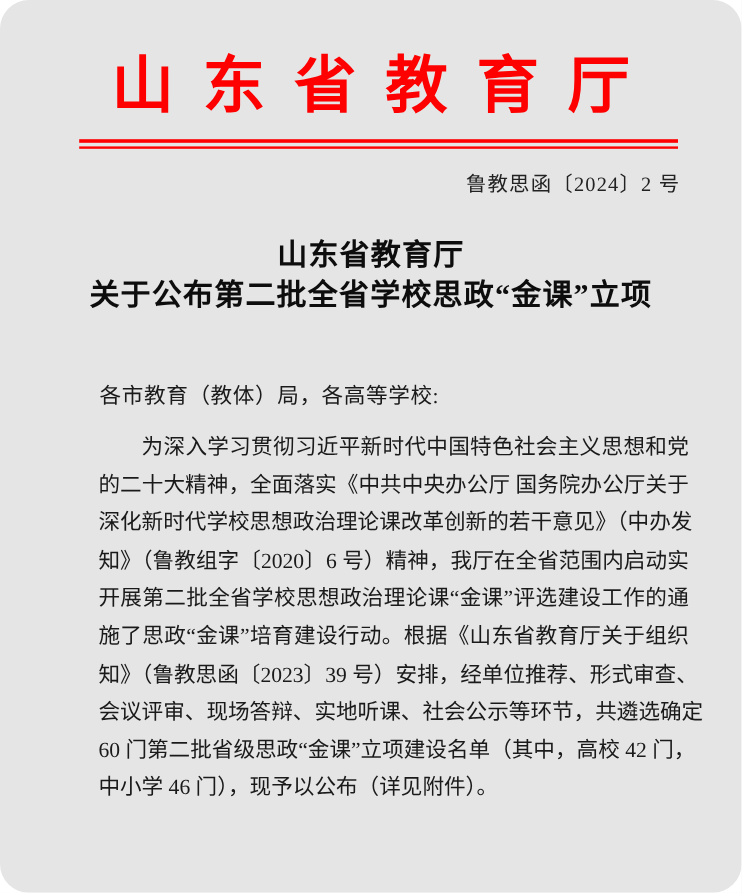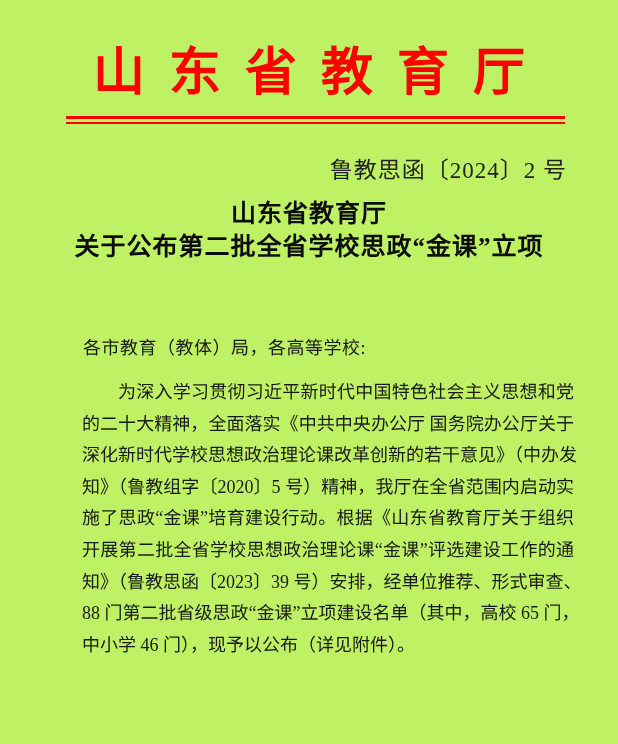--- a/index.html
+++ b/index.html
@@ -9,24 +9,25 @@
   html,body{
     margin:0;
     padding:0;
     background:#ffffff;
   }
   .page{
     position:relative;
     width:618px;
     height:744px;
     margin:0 auto;
-    background:#bef264;
+    background:#e5e5e5;
     overflow:hidden;
     font-family:"Liberation Serif","DejaVu Serif",serif;
     color:var(--ink);
+    border-radius:24px;
   }
   
   .agency-name{
     position:absolute;
     top:42px;
     left:0;
     right:0;
     text-align:center;
     font-size:52px;
     line-height:62px;
@@ -41,23 +42,23 @@
     position:absolute;
     top:116px;
     left:66px;
     width:499px;
   }
   .red-rule .thick{height:3px;background:var(--accent);}
   .red-rule .thin{height:2px;background:var(--accent);margin-top:3px;}
   
   .doc-number{
     position:absolute;
-    top:159px;
+    top:142px;
     right:51px;
-    font-size:23px;
+    font-size:17px;
     line-height:24px;
     letter-spacing:1px;
     color:#222222;
     white-space:nowrap;
   }
   
   .title{
     position:absolute;
     top:197px;
     left:0;
@@ -65,36 +66,35 @@
     text-align:center;
     font-weight:bold;
     font-size:25px;
     line-height:33px;
     color:#0d0d0d;
     letter-spacing:1px;
   }
   
   .salutation{
     position:absolute;
-    top:336px;
+    top:318px;
     left:83px;
     font-size:18px;
     line-height:24px;
     letter-spacing:0.5px;
     white-space:nowrap;
   }
   
   .body-text{
     position:absolute;
     top:357px;
     left:82px;
     width:492px;
     font-size:18px;
     line-height:31.6px;
-    margin-top:20px;
   }
   .body-line{
     text-align:justify;
     text-align-last:justify;
     -moz-text-align-last:justify;
     white-space:nowrap;
     overflow:visible;
   }
   .body-line.first{text-indent:2em;}
   .body-line.last{
@@ -121,21 +121,22 @@
     <div>山东省教育厅</div>
     <div>关于公布第二批全省学校思政“金课”立项</div>
   </div>
 
   <div class="salutation">各市教育（教体）局，各高等学校:</div>
 
   <div class="body-text">
     <div class="body-line first">为深入学习贯彻习近平新时代中国特色社会主义思想和党</div>
     <div class="body-line">的二十大精神，全面落实《中共中央办公厅 国务院办公厅关于</div>
     <div class="body-line">深化新时代学校思想政治理论课改革创新的若干意见》（中办发</div>
-    <div class="body-line">知》（鲁教组字〔2020〕5 号）精神，我厅在全省范围内启动实</div>
+    <div class="body-line">知》（鲁教组字〔2020〕6 号）精神，我厅在全省范围内启动实</div>
+    <div class="body-line">开展第二批全省学校思想政治理论课“金课”评选建设工作的通</div>
     <div class="body-line">施了思政“金课”培育建设行动。根据《山东省教育厅关于组织</div>
-    <div class="body-line">开展第二批全省学校思想政治理论课“金课”评选建设工作的通</div>
     <div class="body-line">知》（鲁教思函〔2023〕39 号）安排，经单位推荐、形式审查、</div>
-    <div class="body-line">88 门第二批省级思政“金课”立项建设名单（其中，高校 65 门，</div>
+    <div class="body-line">会议评审、现场答辩、实地听课、社会公示等环节，共遴选确定</div>
+    <div class="body-line">60 门第二批省级思政“金课”立项建设名单（其中，高校 42 门，</div>
     <div class="body-line last">中小学 46 门），现予以公布（详见附件）。</div>
   </div>
 
 </div>
 
 </body></html>

